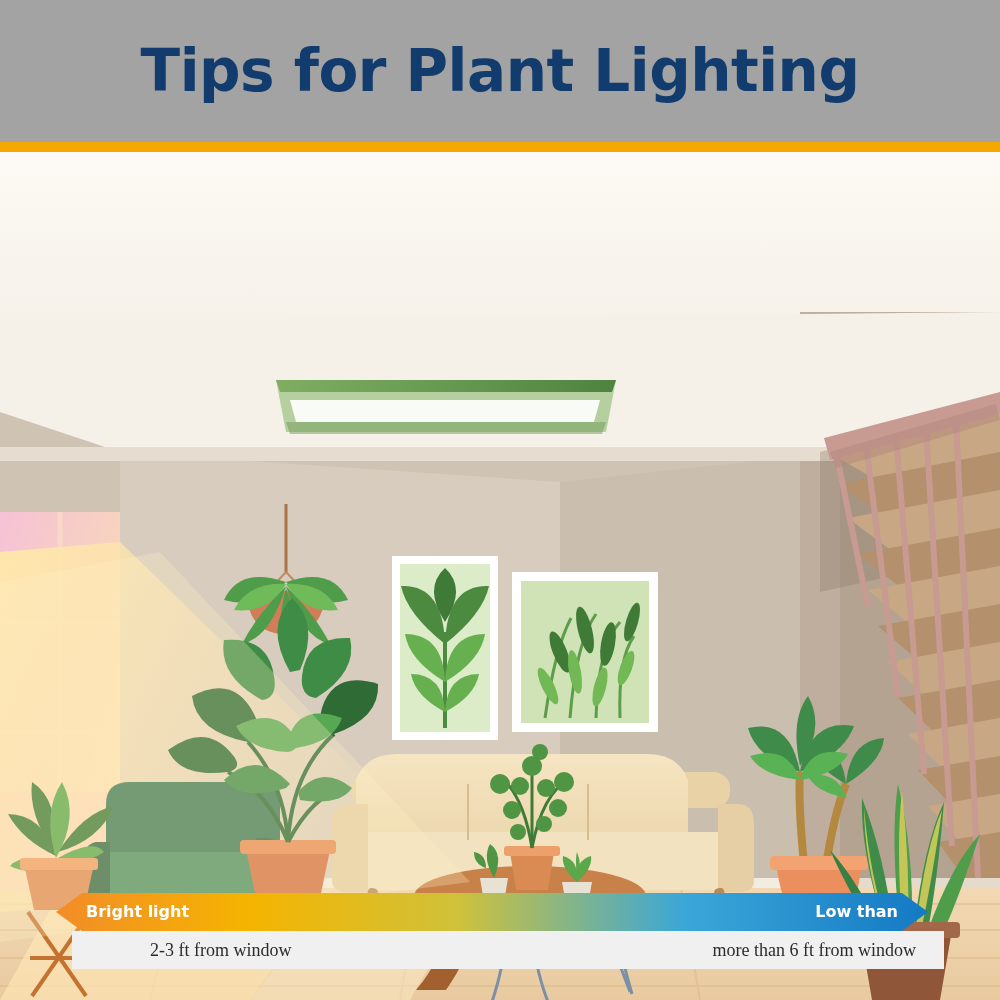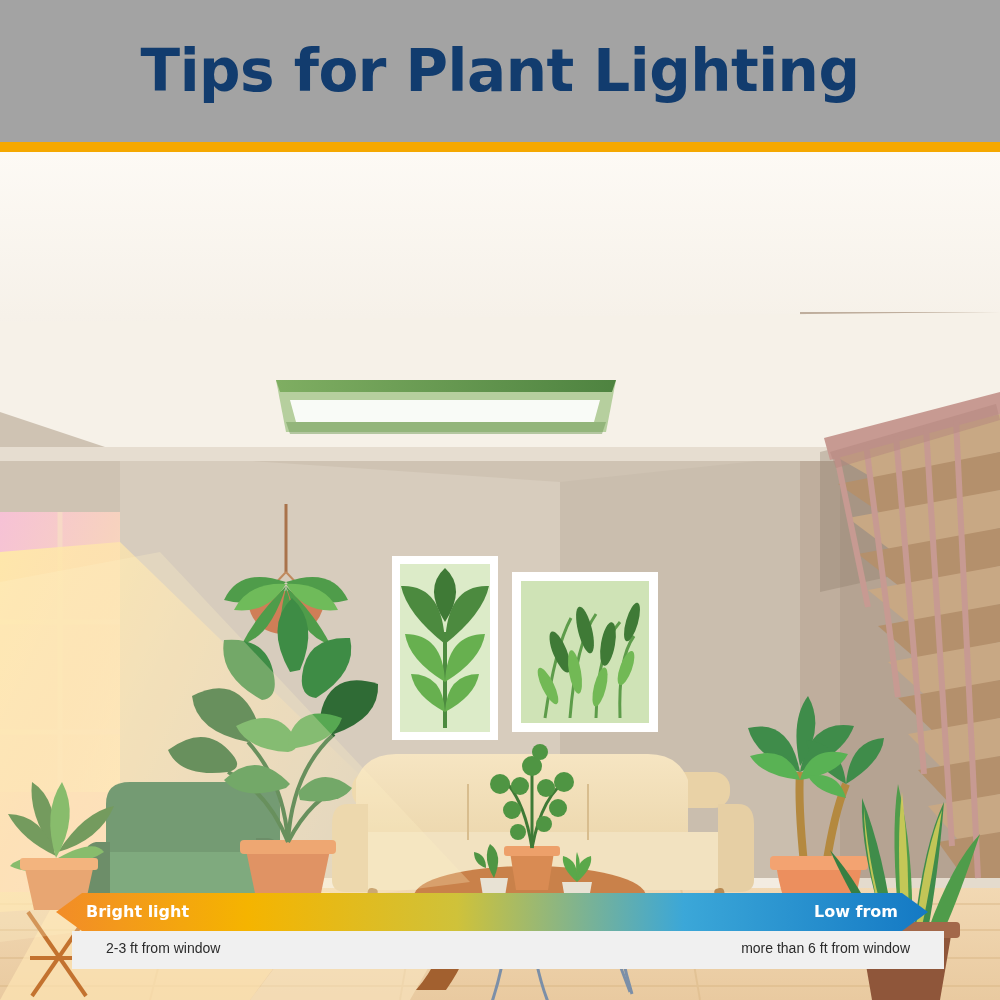--- a/index.html
+++ b/index.html
@@ -22,23 +22,23 @@
   .legend{position:absolute;left:56px;top:893px;width:872px;height:38px;}
   .legend svg{position:absolute;left:0;top:0;}
   .legend-labels{position:absolute;left:0;top:0;width:872px;height:38px;}
   .lg-label{position:absolute;top:9px;font-size:16px;font-weight:bold;color:#ffffff;
             font-family:"DejaVu Sans", sans-serif;}
   .lg-left{left:30px;}
   .lg-mid{left:0;width:872px;text-align:center;}
   .lg-right{right:30px;}
 
   .sub-bar{position:absolute;left:72px;top:931px;width:872px;height:38px;background:#f0f0f0;}
-  .sub-label{position:absolute;top:9px;font-size:14px;color:#2b2b2b;font-family:Liberation Sans, sans-serif;}
+  .sub-label{position:absolute;top:9px;font-size:18px;color:#2b2b2b;font-family:Liberation Serif, serif;margin-left:44px;}
   .sub-left{left:34px;}
-  .sub-right{right:34px;}
+  .sub-right{right:28px;}
 </style>
 </head>
 <body>
 
 <div class="page">
 
   <div class="header">
     <h1>Tips for Plant Lighting</h1>
   </div>
   <div class="gold-bar"></div>
@@ -389,21 +389,21 @@
           <stop offset="22%" stop-color="#f5b400"></stop>
           <stop offset="46%" stop-color="#cfc23a"></stop>
           <stop offset="72%" stop-color="#3ba7d8"></stop>
           <stop offset="100%" stop-color="#1479c4"></stop>
         </linearGradient>
       </defs>
       <polygon points="0,19 26,0 846,0 872,19 846,38 26,38" fill="url(#lightGrad)"></polygon>
     </svg>
     <div class="legend-labels">
       <span class="lg-label lg-left">Bright light</span>
-      <span class="lg-label lg-right">Low from</span>
+      <span class="lg-label lg-right">Low than</span>
     </div>
   </div>
 
   <div class="sub-bar">
     <span class="sub-label sub-left">2-3 ft from window</span>
     <span class="sub-label sub-right">more than 6 ft from window</span>
   </div>
 
 </div>
 

